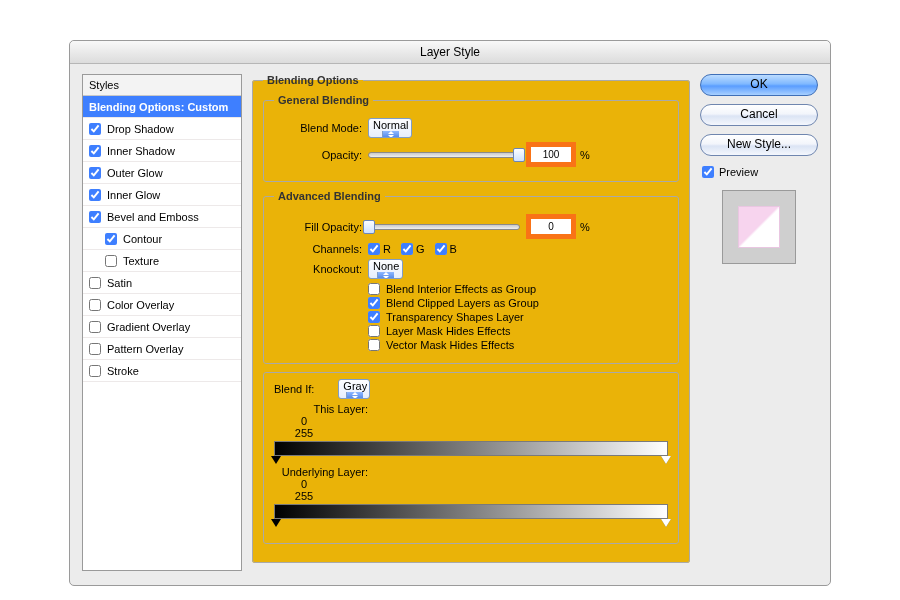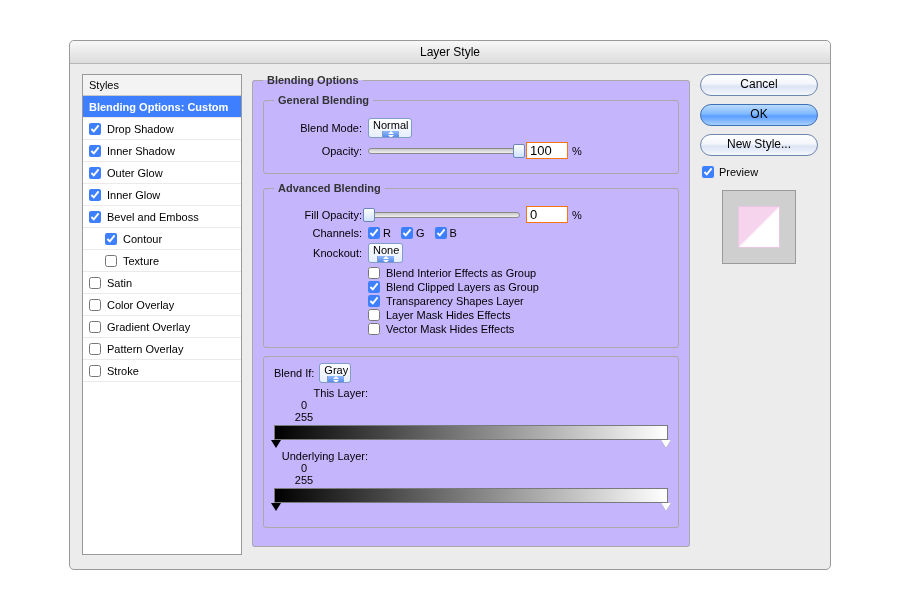--- a/index.html
+++ b/index.html
@@ -9,33 +9,33 @@
   .body{display:flex;padding:10px 12px 14px 12px;gap:10px;}
   
   .styles-panel{width:158px;border:1px solid #9a9a9a;background:#fff;}
   .styles-header{padding:4px 6px;border-bottom:1px solid #c8c8c8;background:#f3f3f3;font-size:11px;}
   .style-row{display:flex;align-items:center;height:21px;padding:0 6px;border-bottom:1px solid #ede9e9;cursor:default;}
   .style-row.selected{background:#3e7fff;color:#fff;font-weight:bold;}
   .style-row.indent{padding-left:22px;}
   .style-row input[type=checkbox]{margin:0 6px 0 0;}
   
   .center{flex:1;min-width:0;}
-  fieldset{border:1px solid #a9a9a9;border-radius:3px;margin:0 0 8px 0;padding:8px 10px 10px 10px;background:#c4b5fd;}
+  fieldset{border:1px solid #a9a9a9;border-radius:3px;margin:0 0 8px 0;padding:8px 10px 10px 10px;background:#eab308;}
   legend{padding:0 4px;font-weight:bold;font-size:11px;color:#333;}
   .row{display:flex;align-items:center;margin:4px 0;font-size:11px;}
   .lab{width:88px;text-align:right;padding-right:6px;}
   .aqua-select{display:inline-flex;align-items:center;border:1px solid #7f9dc8;border-radius:3px;background:linear-gradient(#fdfdff,#e7eefc);height:18px;overflow:hidden;flex-direction:column;}
   .aqua-select select{border:0;background:transparent;font-size:11px;height:18px;padding:0 2px 0 4px;outline:none;appearance:none;}
   .aqua-select .cap{width:16px;height:18px;border-left:1px solid #7f9dc8;background:linear-gradient(#8fb8ff,#4f85e6);display:flex;flex-direction:column;align-items:center;justify-content:center;gap:1px;}
   .aqua-select .cap span{width:0;height:0;border-left:3px solid transparent;border-right:3px solid transparent;}
   .aqua-select .cap .up{border-bottom:3px solid #fff;}
   .aqua-select .cap .dn{border-top:3px solid #fff;}
   .slider-track{position:relative;flex:1;height:4px;border:1px solid #8a8a8a;border-radius:3px;background:linear-gradient(#c9c9c9,#efefef);margin-right:6px;max-width:150px;}
   .slider-knob{position:absolute;top:-5px;width:10px;height:12px;background:linear-gradient(#fdfeff,#cfe2ff);border:1px solid #6b86b9;border-radius:2px;transform:translateX(-50%);}
-  input.num{width:34px;height:15px;border:1px solid #f97316;font-size:13px;text-align:left;padding:0 3px;}
+  input.num{width:34px;height:15px;border:5px solid #f97316;font-size:10px;text-align:center;padding:0 3px;}
   .chk-line{display:flex;align-items:center;margin:2px 0 2px 94px;font-size:11px;}
   .chk-line input{margin:0 6px 0 0;}
   .chan{display:inline-flex;align-items:center;margin-right:10px;}
   .chan input{margin:0 3px 0 0;}
   
   .grad-wrap{position:relative;margin:2px 0 10px 0;}
   .grad{height:13px;border:1px solid #7a7a7a;background:linear-gradient(90deg,#000,#fff);}
   .tri{position:absolute;bottom:-8px;width:0;height:0;border-left:5px solid transparent;border-right:5px solid transparent;}
   .tri.black{border-top:8px solid #000;}
   .tri.white{border-top:8px solid #fff;filter:drop-shadow(0 0 0.5px #555);}
@@ -195,21 +195,21 @@
               <span>Layer Mask Hides Effects</span>
             </div>
           <div class="chk-line">
               <input type="checkbox" id="opt-vmask" style="">
               <span>Vector Mask Hides Effects</span>
             </div>
         </fieldset>
 
         <fieldset style="padding-bottom:14px;">
           <div class="row" style="margin-top:-2px;">
-            <span style="padding-right:5px">Blend If:</span>
+            <span style="padding-right:24px">Blend If:</span>
             <span class="aqua-select">
               <select><option>Gray</option></select>
               <span class="cap">
                   <span class="up"></span>
                   <span class="dn"></span>
                 </span>
             </span>
           </div>
 
           <div class="range-labels">
@@ -232,22 +232,22 @@
             <div class="grad"></div>
             <span class="tri black" style="left:-3px"></span>
             <span class="tri white" style="right:-3px"></span>
           </div>
         </fieldset>
 
       </fieldset>
     </div>
 
     <div class="right">
+      <div class="aqua-btn default">OK</div>
       <div class="aqua-btn">Cancel</div>
-      <div class="aqua-btn default">OK</div>
       <div class="aqua-btn">New Style...</div>
       <div class="preview-row">
         <input type="checkbox" id="preview-chk" checked="" style="">
         <span>Preview</span>
       </div>
       <div class="preview-thumb">
         <div class="thumb-inner"></div>
       </div>
     </div>
 

